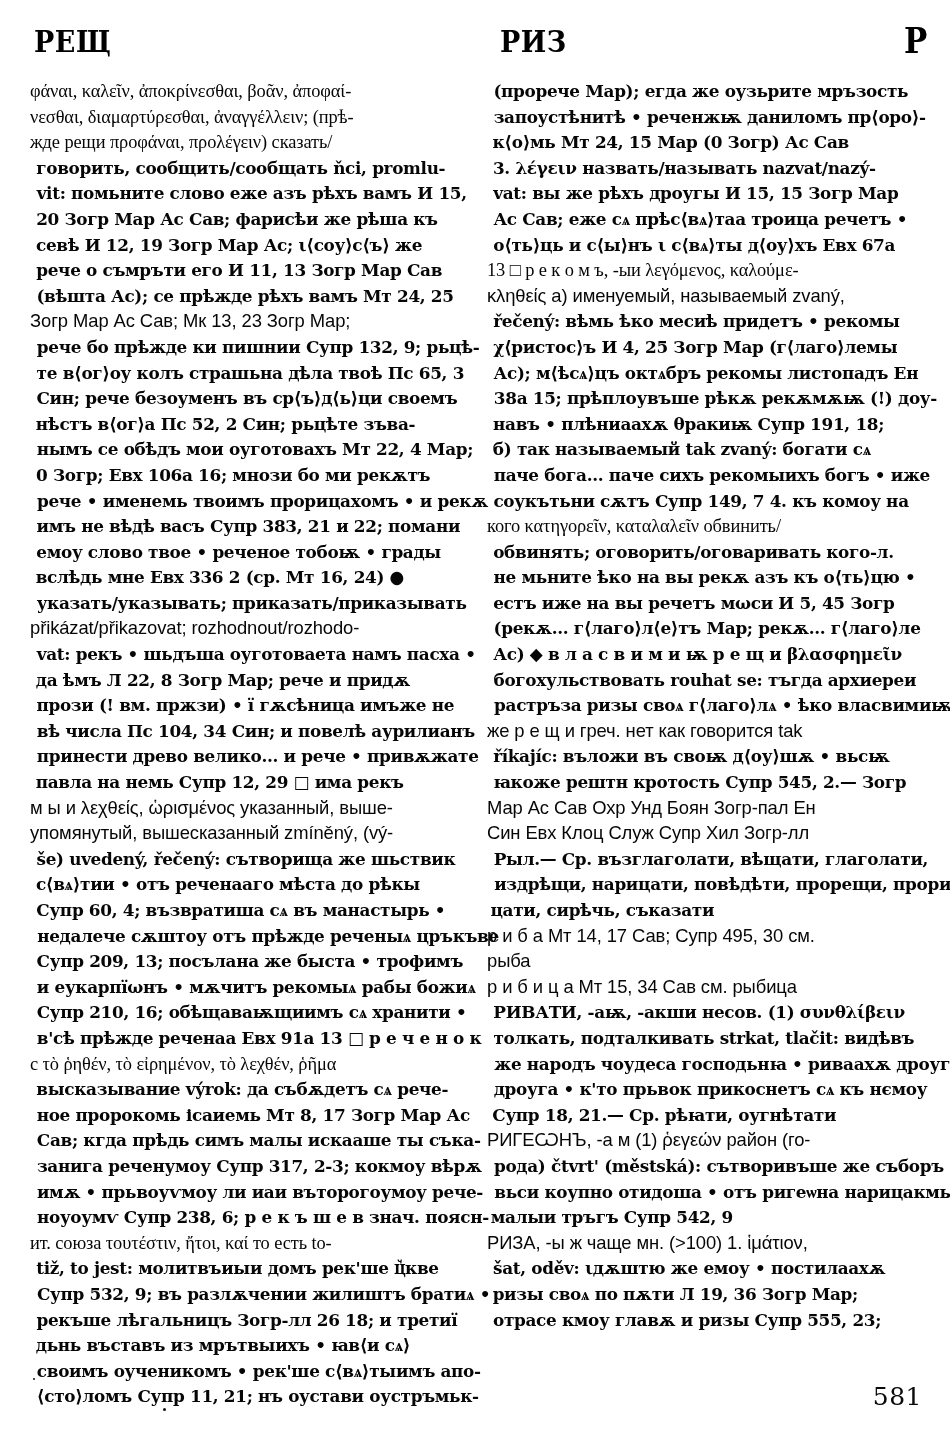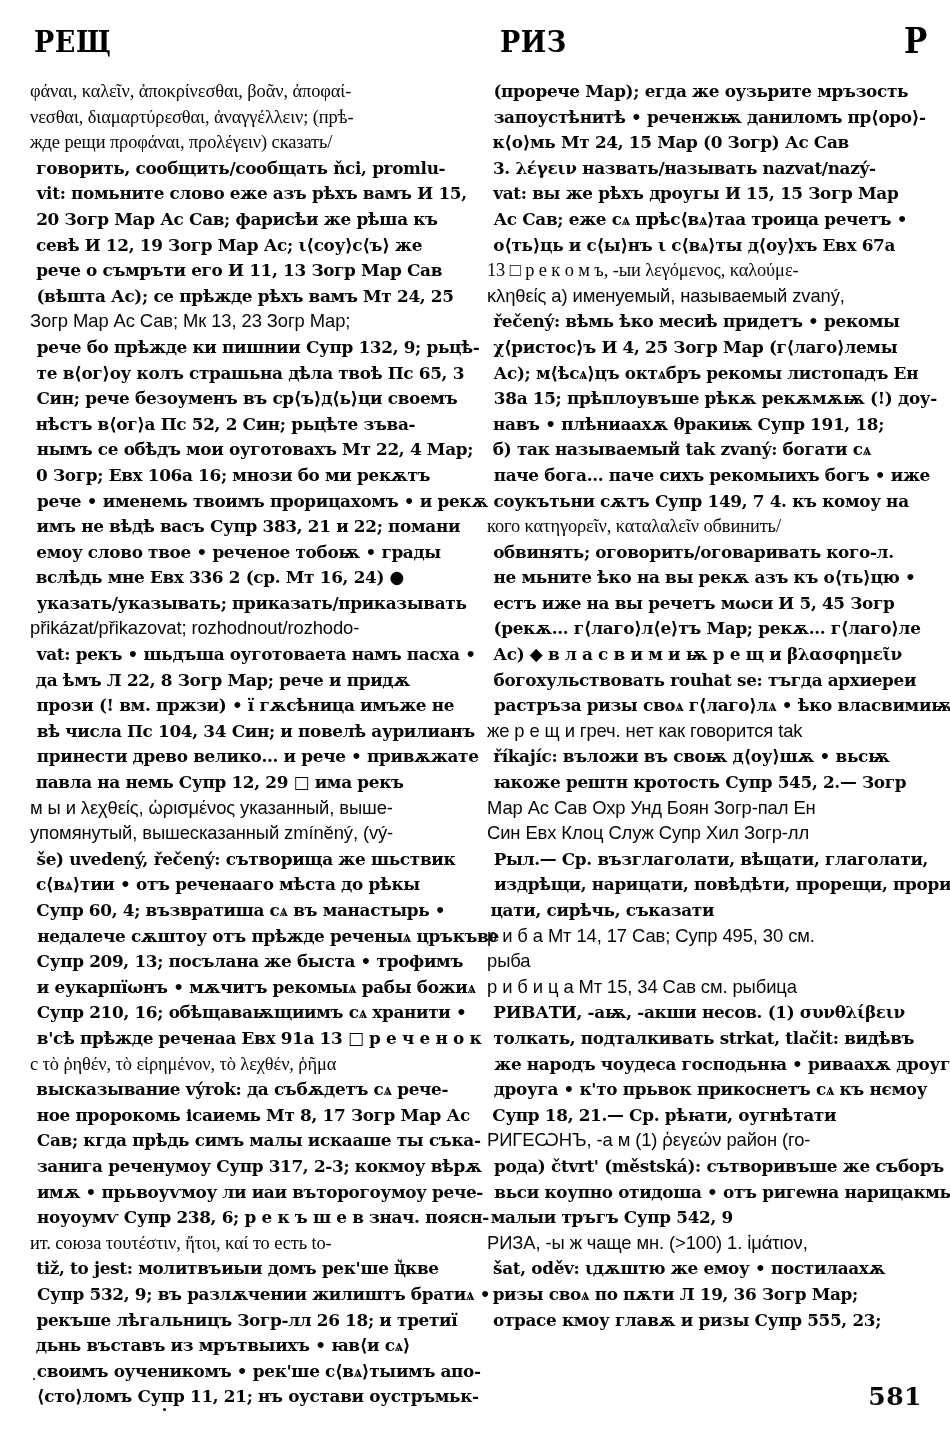--- a/index.html
+++ b/index.html
@@ -81,21 +81,21 @@
     transform: scaleX(0.97);
     display: inline-block;
   }
 
   
   .folio {
     position: absolute;
     right: 28px;
     bottom: 22px;
     font-family: "DejaVu Serif", "Liberation Serif", serif;
-    font-weight: bold;
+    font-weight: normal;
     font-size: 25px;
     letter-spacing: 0.5px;
   }
 
   .speck {
     position: absolute;
     width: 3px; height: 3px;
     background: #111;
     border-radius: 50%;
   }

